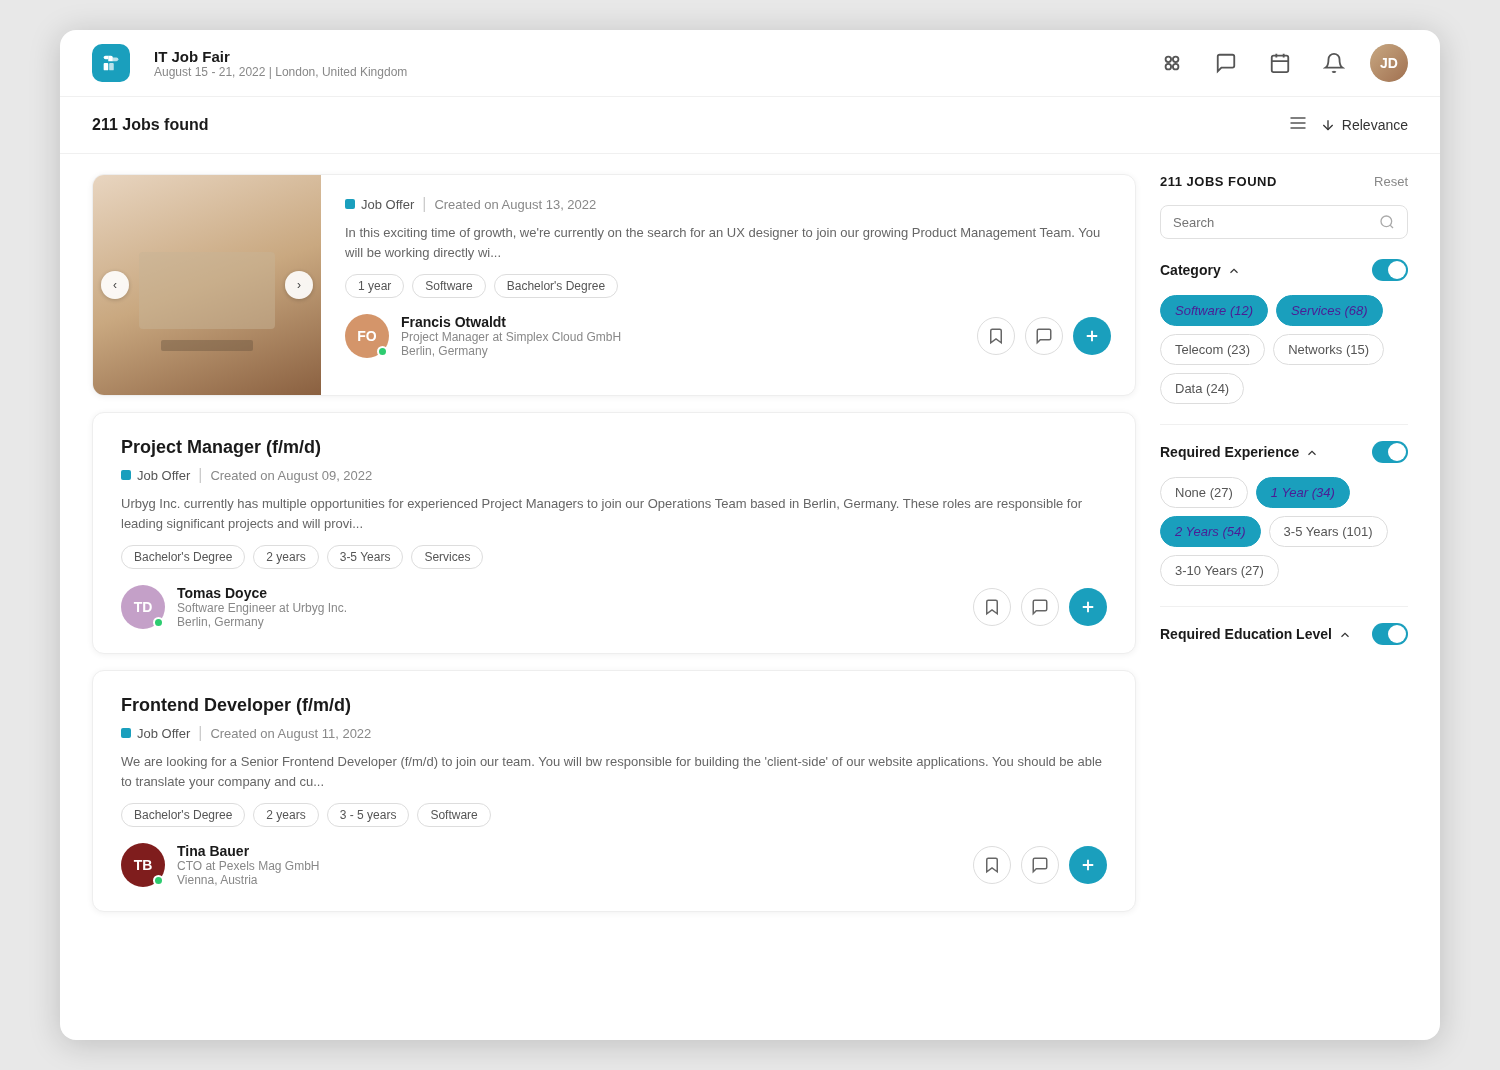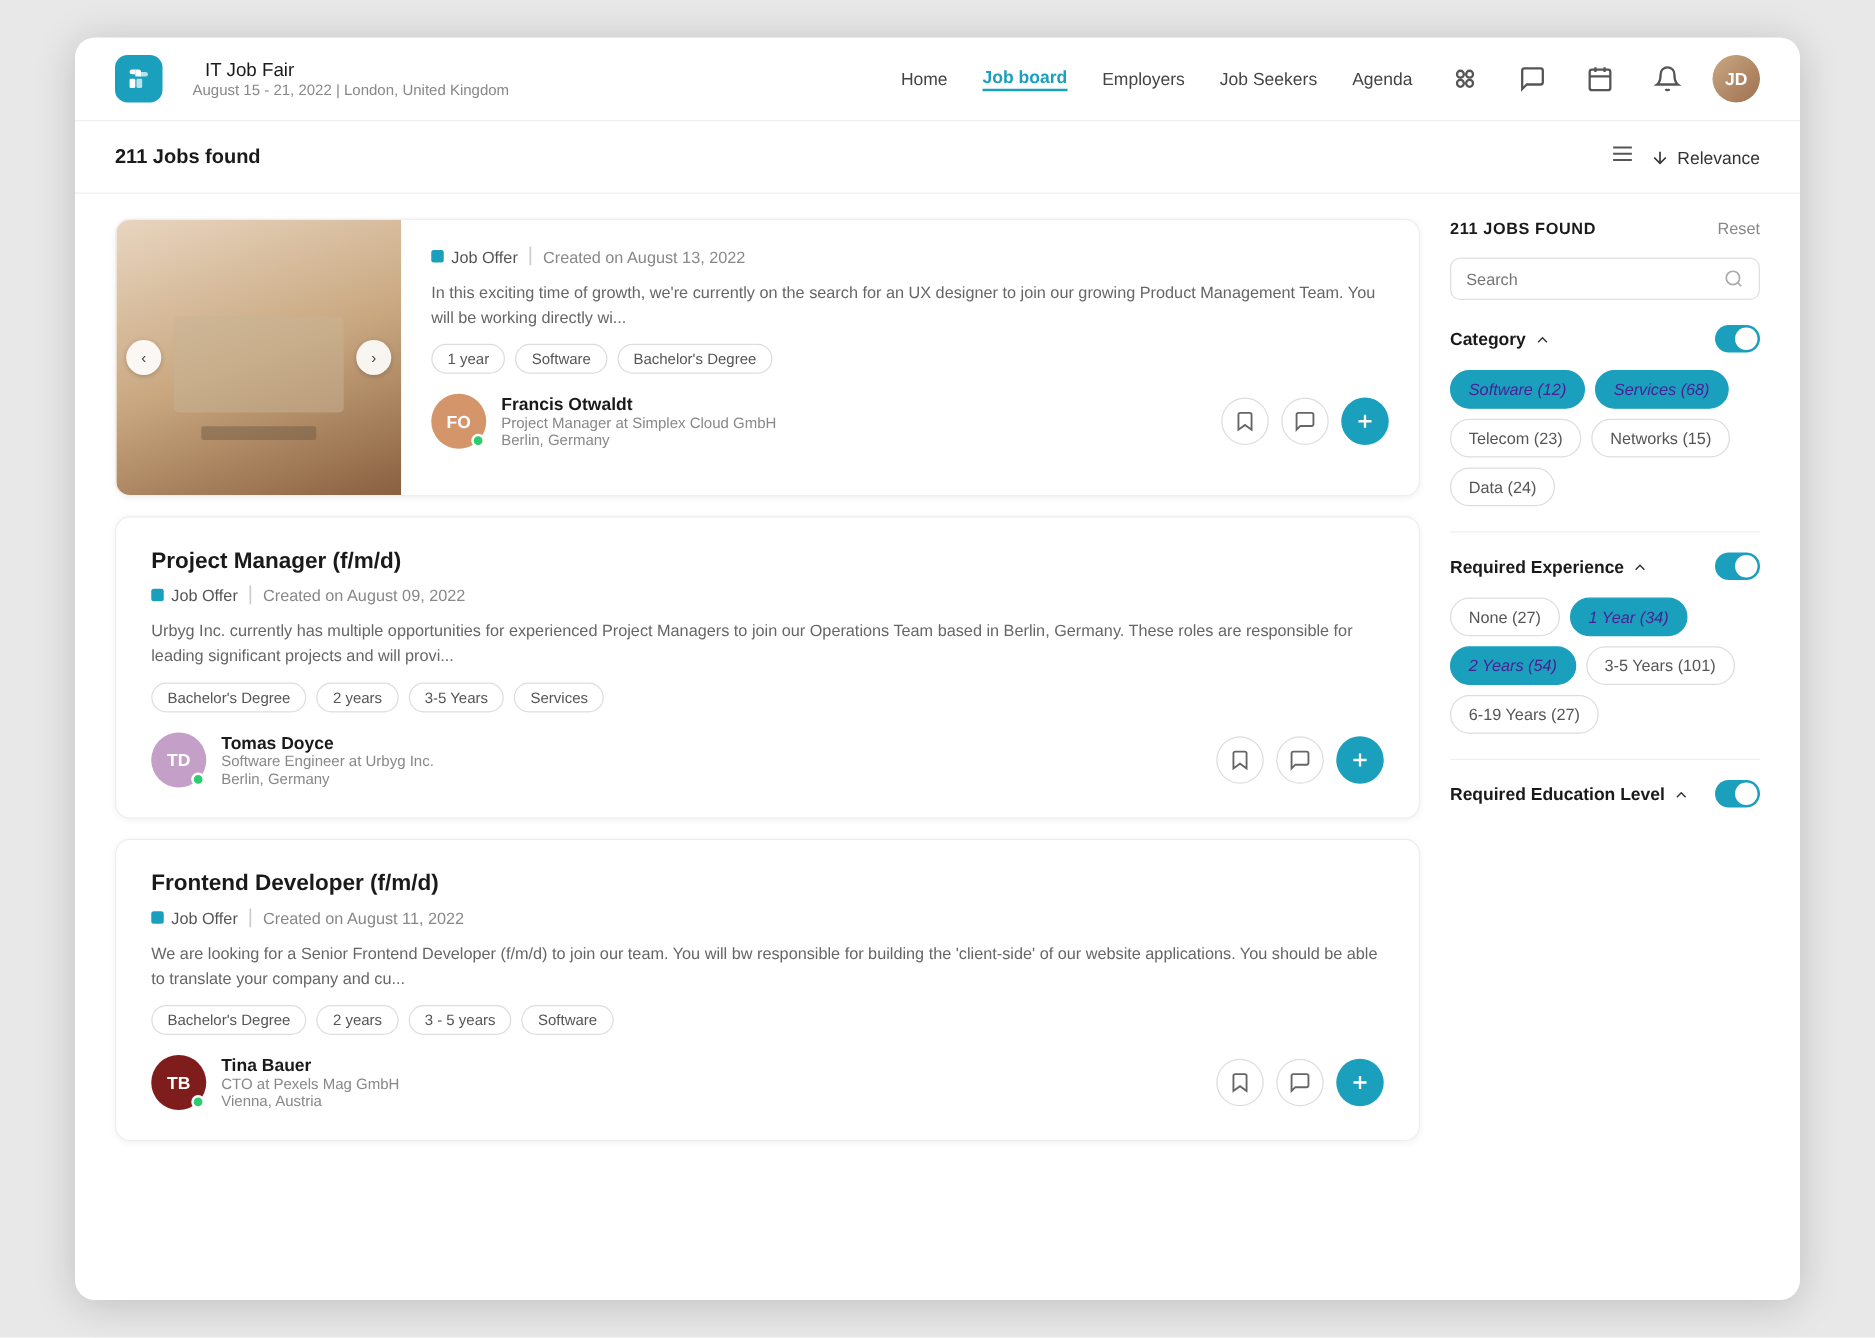--- a/index.html
+++ b/index.html
@@ -30,21 +30,21 @@
     }
     .logo {
       width: 38px; height: 38px;
       background: #1a9fbd;
       border-radius: 10px;
       display: flex; align-items: center; justify-content: center;
       flex-shrink: 0;
     }
     .logo svg { width: 22px; height: 22px; }
     .brand-info { flex: 1; }
-    .brand-name { font-size: 15px; font-weight: 400; color: #1a1a1a; margin-left: 10px; }
+    .brand-name { font-size: 15px; font-weight: 700; color: #1a1a1a; }
     .brand-date { font-size: 12px; color: #888; }
     .nav { display: flex; gap: 28px; align-items: center; margin: 0 auto; }
     .nav-item { font-size: 14px; color: #444; cursor: pointer; text-decoration: none; }
     .nav-item.active { color: #1a9fbd; font-weight: 600; border-bottom: 2px solid #1a9fbd; padding-bottom: 2px; }
     .header-icons { display: flex; align-items: center; gap: 18px; }
     .icon-btn {
       width: 36px; height: 36px;
       display: flex; align-items: center; justify-content: center;
       cursor: pointer; position: relative;
     }
@@ -279,28 +279,20 @@
         <path d="M9 4h3a2 2 0 012 2v4H9V4z"></path>
         <path d="M14 6h4a2 2 0 010 4h-4V6z" opacity="0.7"></path>
         <rect x="4" y="12" width="5" height="8" rx="1"></rect>
         <rect x="10" y="12" width="5" height="8" rx="1" opacity="0.7"></rect>
       </svg>
     </div>
     <div class="brand-info">
       <div class="brand-name">IT Job Fair</div>
       <div class="brand-date">August 15 - 21, 2022 | London, United Kingdom</div>
     </div>
-    <nav class="nav">
-
-    <a class="nav-item" href="#">Home</a>
-        <a class="nav-item active" href="#">Job board</a>
-        <a class="nav-item" href="#">Employers</a>
-        <a class="nav-item" href="#">Job Seekers</a>
-        <a class="nav-item" href="#">Agenda</a>
-      </nav>
     <div class="header-icons">
       <div class="icon-btn">
         <svg viewBox="0 0 24 24" fill="none" stroke="#555" stroke-width="2">
           <circle cx="8" cy="8" r="3"></circle>
             <circle cx="16" cy="8" r="3"></circle>
             <circle cx="8" cy="16" r="3"></circle>
             <circle cx="16" cy="16" r="3"></circle>
         </svg>
       </div>
       <div class="icon-btn">
@@ -561,21 +553,21 @@
           </div>
           <div class="toggle">
             <span class="toggle-check">✓</span>
           </div>
         </div>
         <div class="filter-tags">
           <span class="filter-tag">None (27)</span>
           <span class="filter-tag active">1 Year (34)</span>
           <span class="filter-tag active">2 Years (54)</span>
           <span class="filter-tag">3-5 Years (101)</span>
-          <span class="filter-tag">6-19 Years (27)</span>
+          <span class="filter-tag">3-10 Years (27)</span>
         </div>
       </div>
 
       <div class="divider"></div>
 
       <div class="filter-section">
         <div class="filter-header">
           <div class="filter-title">
             <span>Required Education Level</span>
             <svg width="14" height="14" viewBox="0 0 24 24" fill="none" stroke="#333" stroke-width="2">

